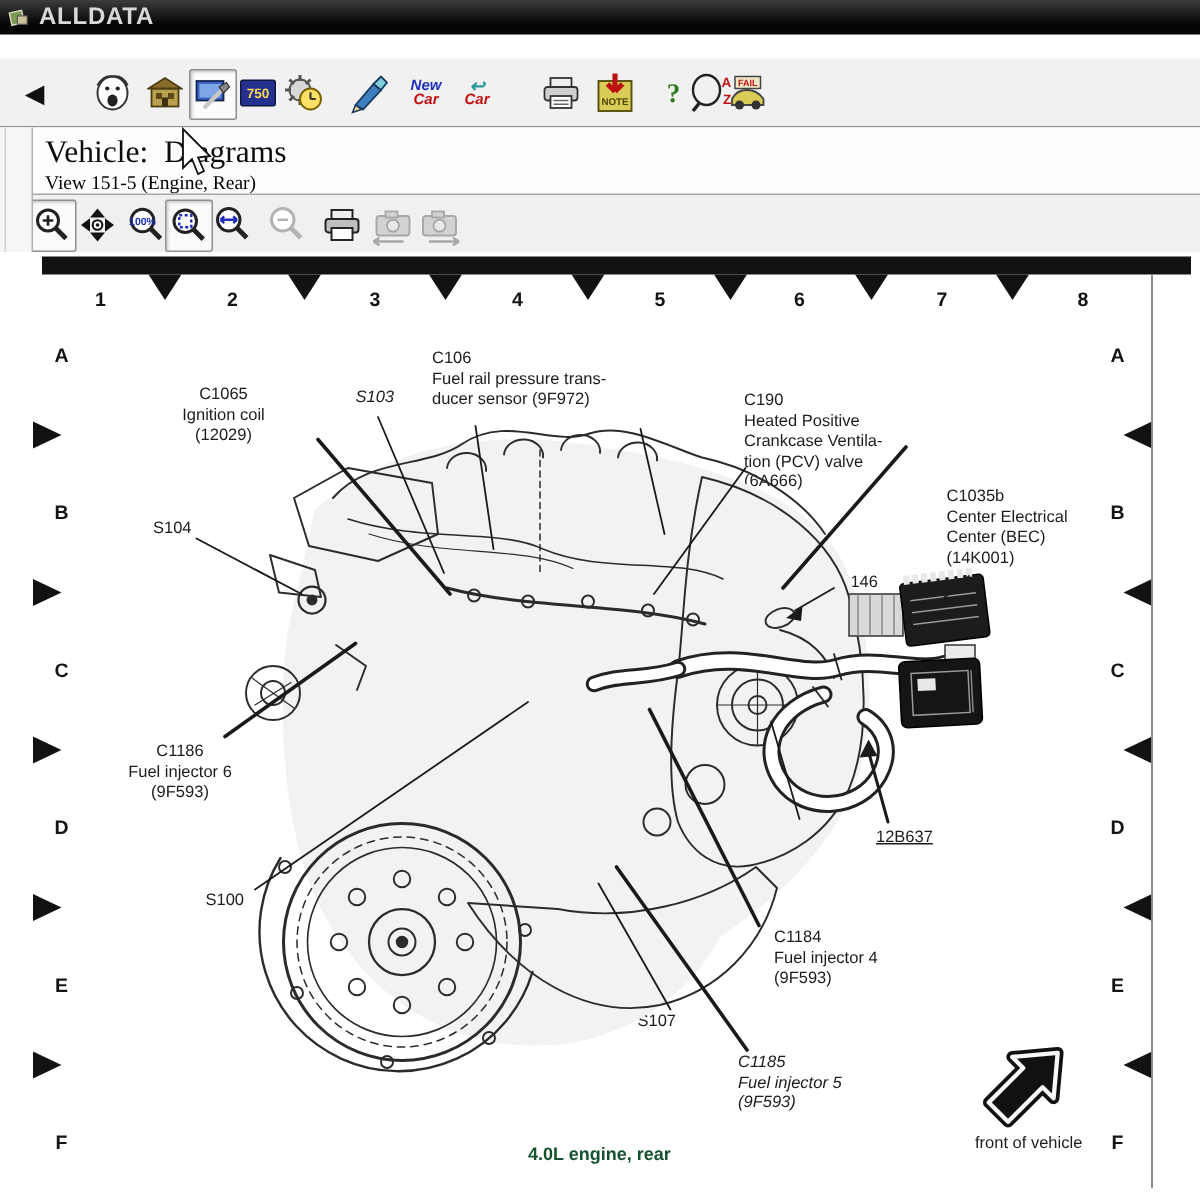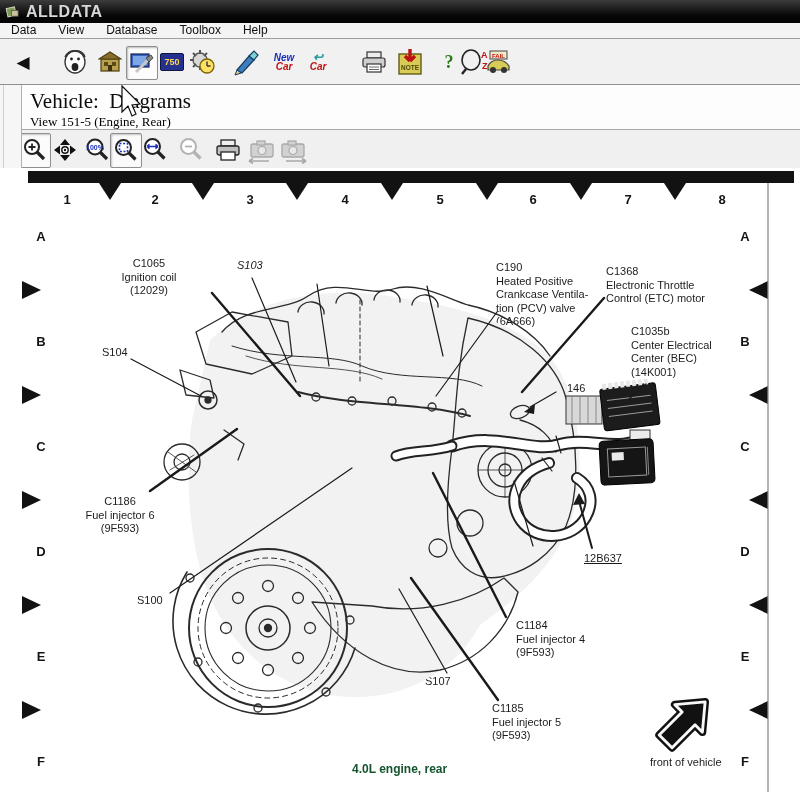--- a/index.html
+++ b/index.html
@@ -46,27 +46,20 @@
 <div id="app">
 
   <div class="titlebar">
     <svg class="logo" viewBox="0 0 16 15">
       <rect x="2" y="3" width="9" height="9" transform="rotate(-12 6 7)" fill="#7a9a55" stroke="#d8d8c0" stroke-width="1"></rect>
       <rect x="7" y="6" width="7" height="6" fill="#c9c29a" stroke="#555" stroke-width="0.8"></rect>
     </svg>
     <span class="ttl">ALLDATA</span>
   </div>
 
-  <div class="menubar">
-    <span class="mi">Data</span>
-    <span class="mi">View</span>
-    <span class="mi">Database</span>
-    <span class="mi">Toolbox</span>
-    <span class="mi">Help</span>
-  </div>
 
   <div class="toolbar">
     <div class="tbtn" style="left:12px;width:22px;">
       <span style="font-size:17px;color:#111;">◀</span>
     </div>
     <div class="tbtn" style="left:60px;width:30px;">
       <svg width="28" height="28" viewBox="0 0 28 28">
         <ellipse cx="14" cy="14" rx="10" ry="11" fill="#fdfdfd" stroke="#333" stroke-width="1.3"></ellipse>
         <circle cx="10.5" cy="11" r="1.4" fill="#222"></circle>
           <circle cx="17.5" cy="11" r="1.4" fill="#222"></circle>
@@ -261,35 +254,35 @@
     <span class="gridlet" style="left:737px;top:271px;">C</span>
     <span class="gridlet" style="left:737px;top:376px;">D</span>
     <span class="gridlet" style="left:737px;top:481px;">E</span>
     <span class="gridlet" style="left:737px;top:586px;">F</span>
 
     <div class="callout ctr" style="left:95px;top:89px;width:108px;">
       <div>C1065</div>
         <div>Ignition coil</div>
         <div>(12029)</div>
     </div>
+    <div class="callout" style="left:288px;top:65px;">
+      <div>C106</div>
+        <div>Fuel rail pressure trans-</div>
+        <div>ducer sensor (9F972)</div>
+    </div>
     <div class="callout" style="left:237px;top:91px;font-style:italic;">
       <div>S103</div>
     </div>
     <div class="callout" style="left:496px;top:93px;">
       <div>C190</div>
         <div>Heated Positive</div>
         <div>Crankcase Ventila-</div>
         <div>tion (PCV) valve</div>
         <div>(6A666)</div>
     </div>
-    <div class="callout" style="left:606px;top:97px;">
-      <div>C1368</div>
-        <div>Electronic Throttle</div>
-        <div>Control (ETC) motor</div>
-    </div>
     <div class="callout" style="left:631px;top:157px;">
       <div>C1035b</div>
         <div>Center Electrical</div>
         <div>Center (BEC)</div>
         <div>(14K001)</div>
     </div>
     <div class="callout" style="left:102px;top:178px;">
       <div>S104</div>
     </div>
     <div class="callout" style="left:559px;top:214px;">
@@ -310,21 +303,21 @@
       <div>12B637</div>
     </div>
     <div class="callout" style="left:516px;top:451px;">
       <div>C1184</div>
         <div>Fuel injector 4</div>
         <div>(9F593)</div>
     </div>
     <div class="callout" style="left:425px;top:507px;">
       <div>S107</div>
     </div>
-    <div class="callout" style="left:492px;top:534px;">
+    <div class="callout" style="left:492px;top:534px;font-style:italic;">
       <div>C1185</div>
         <div>Fuel injector 5</div>
         <div>(9F593)</div>
     </div>
 
     <div class="caption" style="left:352px;top:594px;">4.0L engine, rear</div>
     <div class="frontlbl" style="left:650px;top:588px;">front of vehicle</div>
   </div>
 
   <svg class="overlay" width="800" height="800" viewBox="0 0 800 800">

